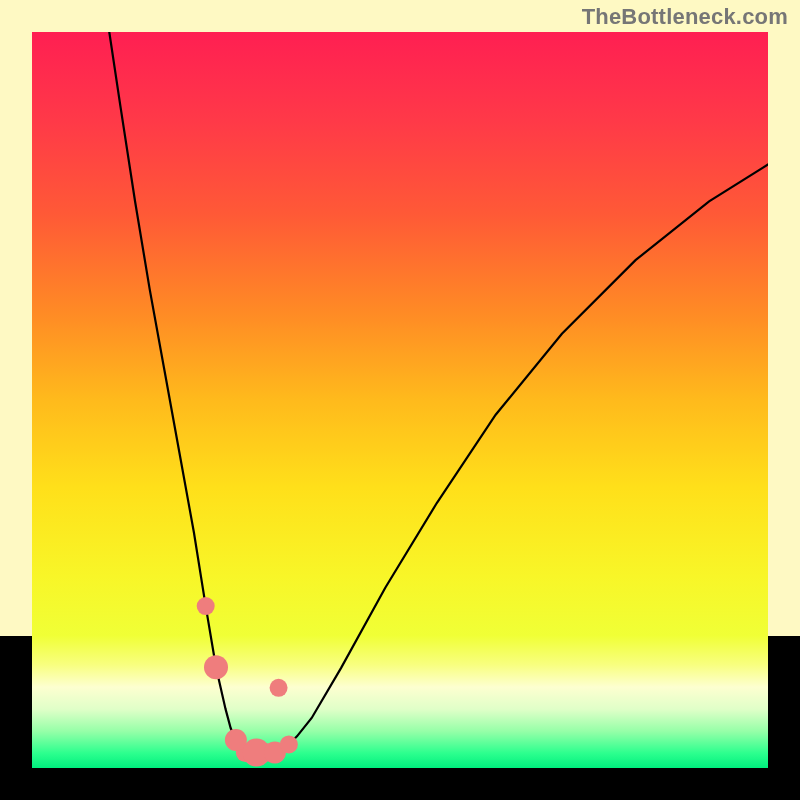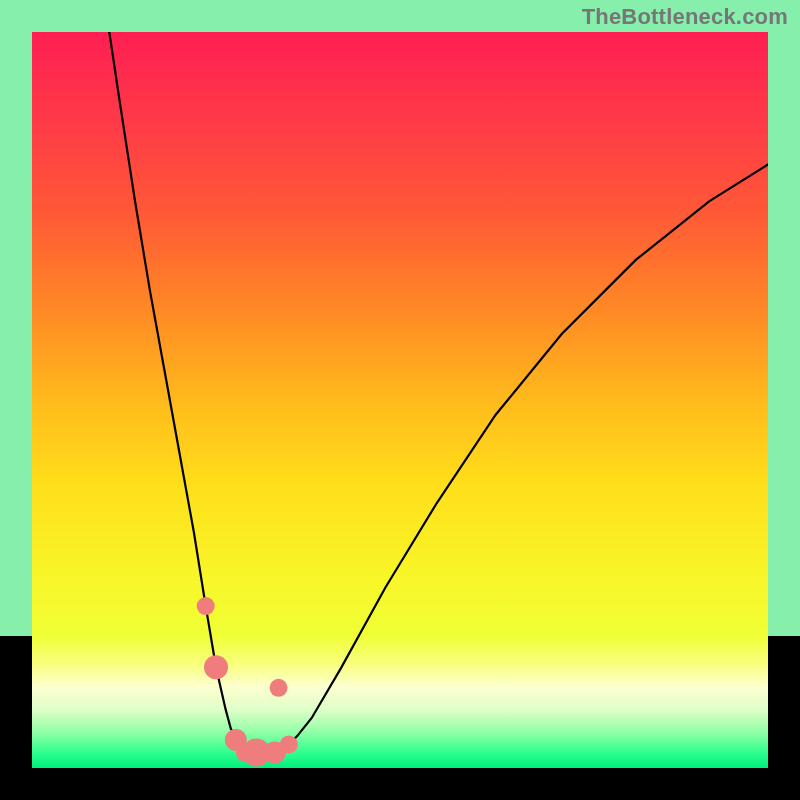--- a/index.html
+++ b/index.html
@@ -8,21 +8,21 @@
     width: 800px;
     height: 800px;
     background: #000;
     font-family: Arial, Helvetica, sans-serif;
     overflow: hidden;
   }
   .frame {
     position: relative;
     width: 800px;
     height: 636px;
-    background: #86efac;
+    background: #fef9c3;
   }
   .watermark {
     position: absolute;
     top: 4px;
     right: 12px;
     color: #767676;
     font-size: 22px;
     font-weight: 600;
     letter-spacing: 0.2px;
     z-index: 50;

